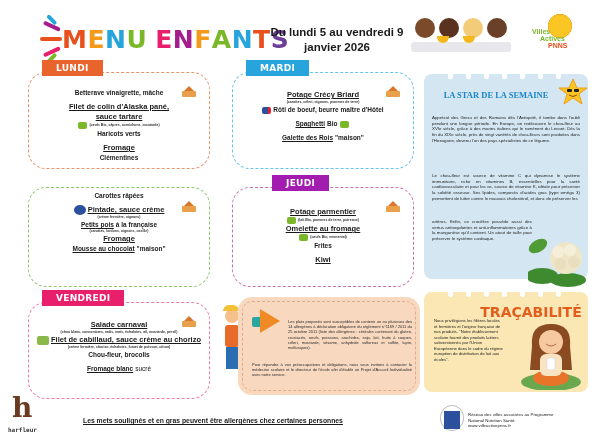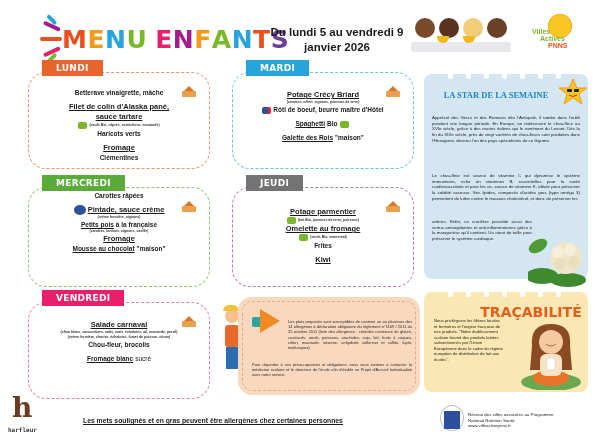--- a/index.html
+++ b/index.html
@@ -147,54 +147,54 @@
       <div class="sub"><span>(carottes, céleri, oignons, pommes de terre)</span></div>
       <div class="item"><span class="bio" style="background: rgb(44, 79, 158); border-right: 3px solid rgb(232, 32, 42);"></span><span>Rôti de boeuf, beurre maître d'Hôtel</span></div>
       <div class="gap"></div>
       <div class="item"><span class="u">Spaghetti</span><span style="margin-left: 2px;">Bio</span><span class="bio" style="margin-left: 2px;"></span></div>
       <div class="gap"></div>
       <div class="item"><span class="u">Galette des Rois</span><span style="margin-left: 2px;">"maison"</span></div>
     </div>
   </div>
 <div class="card" id="card-2" style="left:28px;top:187px;width:182px;height:100px;">
     <div class="border" style="border-color: rgb(138, 198, 108);"></div>
-    <div class="tab" style="background: rgb(90, 171, 58);">MERCREDI</div>
     <div class="lunch-icon"></div>
     <div class="menu" style="top: 4px;">
       <div class="item"><span>Carottes râpées</span></div>
       <div class="gap"></div>
       <div class="item big"><span class="bio" style="background: rgb(44, 79, 158); border-radius: 50%; width: 12px; height: 10px;"></span><span class="u">Pintade, sauce crème</span></div>
       <div class="sub"><span>(crème fermière, oignons)</span></div>
       <div class="item"><span class="u">Petits pois</span><span style="margin-left: 2px;">à la française</span></div>
       <div class="sub"><span>(carottes, lardons, oignons, oseille)</span></div>
       <div class="item big"><span class="u">Fromage</span></div>
       <div class="item"><span class="u">Mousse au chocolat</span><span style="margin-left: 2px;">"maison"</span></div>
     </div>
   </div>
 <div class="card" id="card-3" style="left:232px;top:187px;width:182px;height:100px;">
     <div class="border" style="border-color: rgb(194, 112, 179);"></div>
-    <div class="tab" style="background: #737373;">JEUDI</div>
+    <div class="tab" style="background: #a21caf; margin-left: 26px;">JEUDI</div>
     <div class="lunch-icon"></div>
     <div class="menu" style="top: 20px;">
       <div class="item big"><span class="u">Potage parmentier</span></div>
       <div class="sub"><span class="bio"></span><span>(lait Bio, pommes de terre, poireaux)</span></div>
       <div class="item big"><span class="u">Omelette au fromage</span></div>
       <div class="sub"><span class="bio"></span><span>(oeufs Bio, emmental)</span></div>
       <div class="item"><span>Frites</span></div>
       <div class="gap"></div>
       <div class="item big"><span class="u">Kiwi</span></div>
     </div>
   </div>
 <div class="card" id="card-4" style="left:28px;top:302px;width:182px;height:97px;">
     <div class="border" style="border-color: rgb(239, 122, 163);"></div>
     <div class="tab" style="background: rgb(232, 32, 107);">VENDREDI</div>
     <div class="lunch-icon"></div>
     <div class="menu" style="top: 18px;">
       <div class="item big"><span class="u">Salade carnaval</span></div>
       <div class="sub"><span>(chou blanc, concombres, radis, maïs, échalotes, ail, moutarde, persil)</span></div>
+      <div class="item big"><span class="bio" style="background: rgb(139, 184, 74); width: 12px; height: 9px;"></span><span class="u">Filet de cabillaud, sauce crème au chorizo</span></div>
       <div class="sub"><span>(crème fermière, chorizo, échalotes, fumet de poisson, citron)</span></div>
       <div class="item"><span>Chou-fleur, brocolis</span></div>
       <div class="gap"></div>
       <div class="item"><span class="u">Fromage blanc</span><span class="norm" style="margin-left: 2px;">sucré</span></div>
     </div>
   </div>
 
 <div class="boy">
   <div style="position:absolute;left:2px;top:4px;width:14px;height:14px;border-radius:50%;background:#f6c08c;"></div>
   <div style="position:absolute;left:0px;top:0;width:16px;height:6px;border-radius:6px 6px 0 0;background:#f2c13a;"></div>

